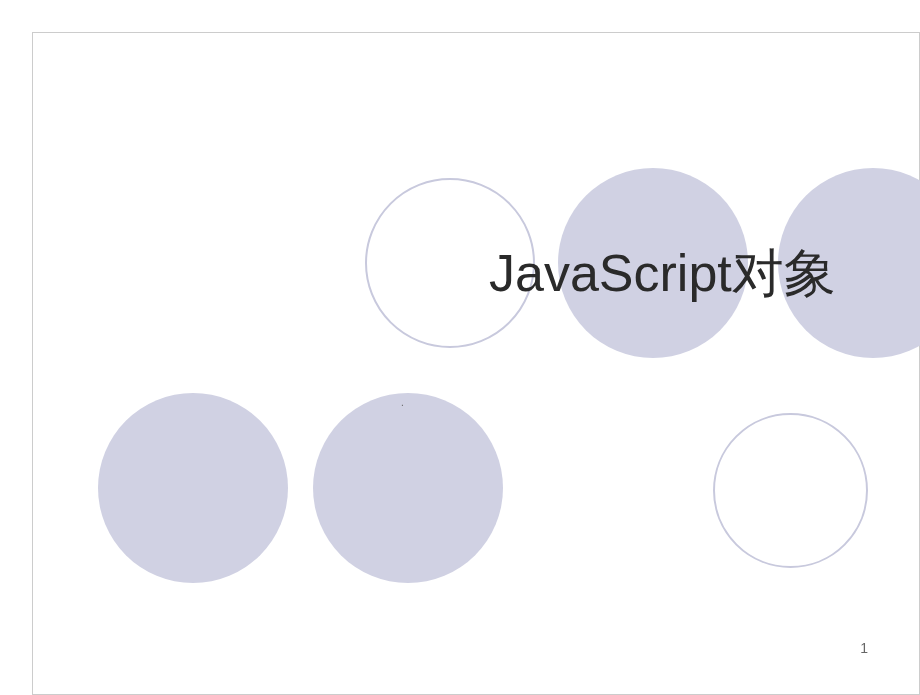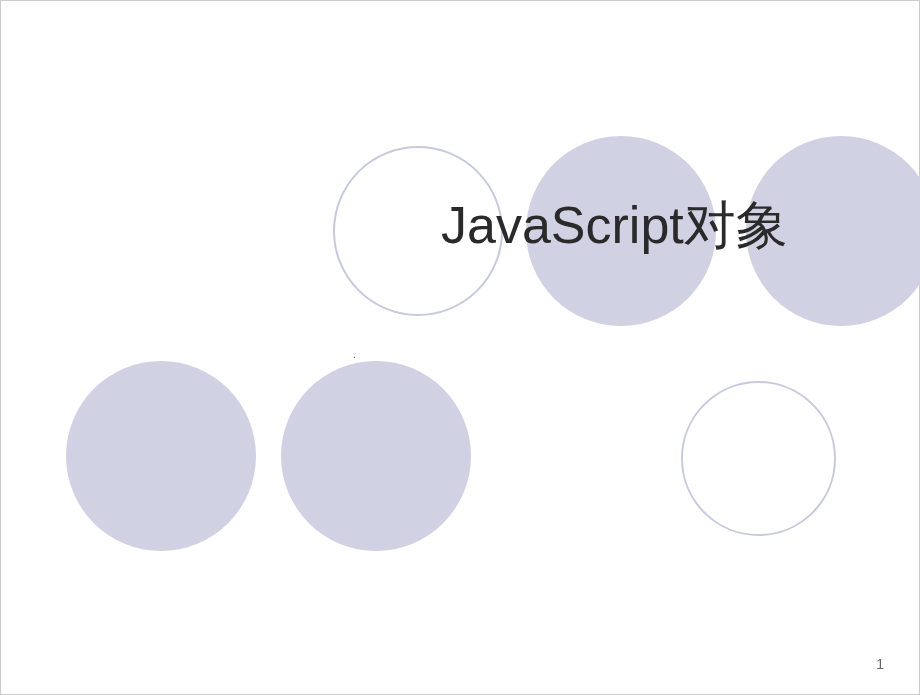--- a/index.html
+++ b/index.html
@@ -1,17 +1,17 @@
 <!DOCTYPE html>
 <html><head>
   <meta charset="utf-8">
   <style>
     * {
       margin: 0;
-      padding: 0;
+      padding: 16px;
       box-sizing: border-box;
     }
     body {
       width: 920px;
       height: 695px;
       background: #ffffff;
       position: relative;
       overflow: hidden;
       font-family: Arial, "Microsoft YaHei", sans-serif;
     }

